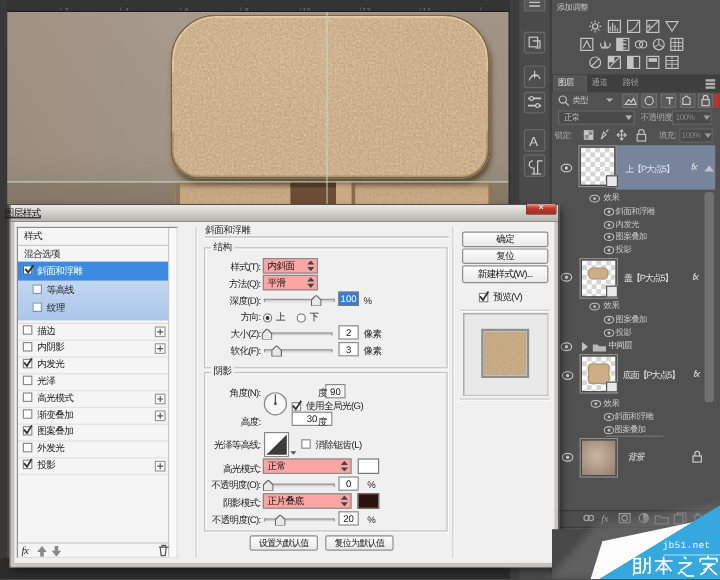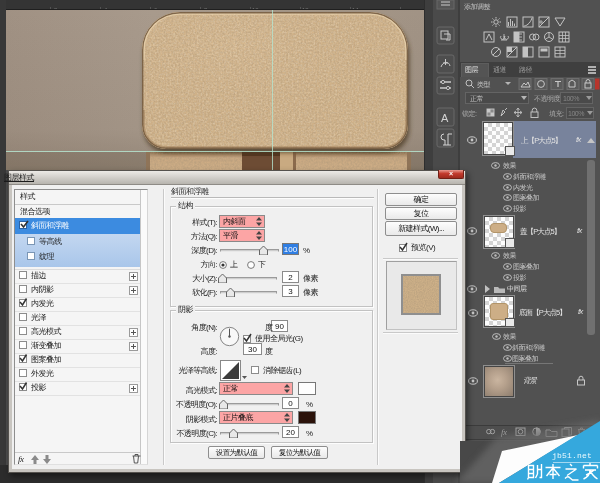--- a/index.html
+++ b/index.html
@@ -562,21 +562,21 @@
       <circle cx="10.5" cy="10.5" r="1.2" fill="#555"></circle>
     </svg>
 <div class="abs inp" style="left:243px;top:320px;width:17px;height:12px;line-height:11px;margin-left:28px;">90</div>
 <div class="abs t8" style="left:265px;top:323px;">度</div>
 <div class="abs cb" style="left:243px;top:335px;"></div>
 <svg class="abs" style="left:242px;top:332px" width="11" height="11">
       <path d="M2 6l2.5 3L9 2" fill="none" stroke="#333" stroke-width="1.5"></path>
     </svg>
 <div class="abs t8" style="left:255px;top:334px;">使用全局光(G)</div>
 <div class="abs lbl" style="left:168px;top:347px;width:49px;">高度:</div>
-<div class="abs inp" style="left:243px;top:343px;width:19px;height:12px;line-height:11px;">30</div>
+<div class="abs inp" style="left:243px;top:343px;width:34px;height:12px;line-height:11px;">30</div>
 <div class="abs t8" style="left:265px;top:347px;">度</div>
 <div class="abs lbl" style="left:158px;top:366px;width:59px;">光泽等高线:</div>
 <svg class="abs" style="left:220px;top:360px" width="21" height="21">
       <rect x="0.5" y="0.5" width="20" height="20" fill="#fff" stroke="#888"></rect>
       <path d="M2 19L19 2V19z" fill="#3c3c3c"></path>
     </svg>
 <svg class="abs" style="left:241px;top:374px" width="7" height="7">
       <path d="M1 2l2.5 3L6 2z" fill="#555"></path>
     </svg>
 <div class="abs cb" style="left:251px;top:366px;"></div>

